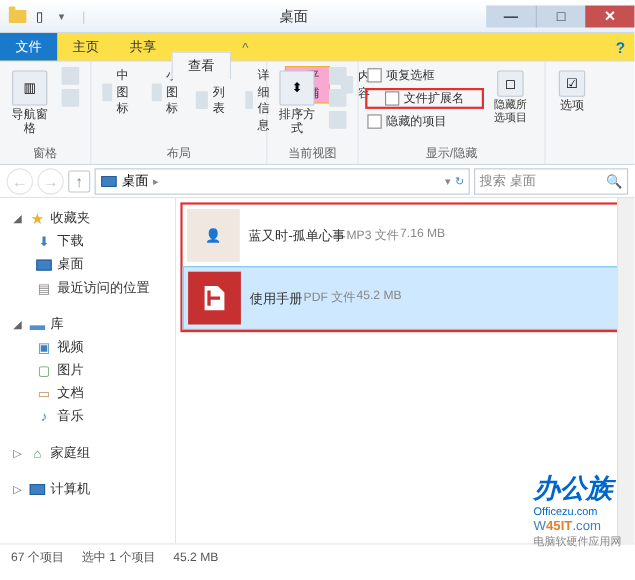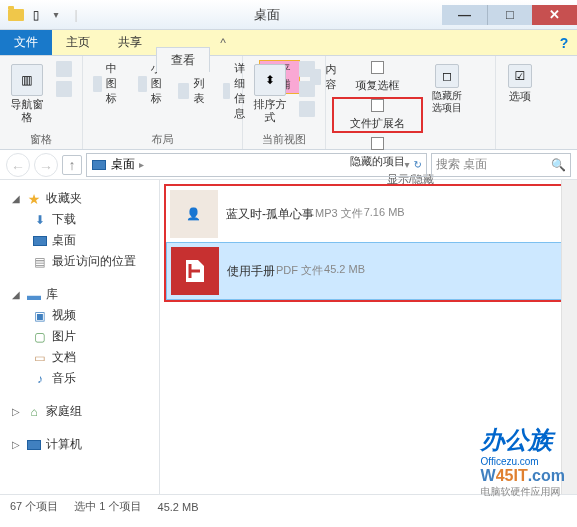--- a/index.html
+++ b/index.html
@@ -10,38 +10,38 @@
 .tb-icon { width: 16px; height: 16px; display: flex; align-items: center; justify-content: center; }
 .folder-ico { width: 16px; height: 12px; background: #f0c74a; border-radius: 1px; position: relative; }
 .folder-ico:before { content: ""; position: absolute; top: -3px; left: 0; width: 6px; height: 3px; background: #f0c74a; border-radius: 1px 1px 0 0; }
 .title-text { flex: 1; text-align: center; font-size: 13px; color: #333; }
 .win-controls { display: flex; }
 .win-btn { width: 45px; height: 20px; display: flex; align-items: center; justify-content: center; font-size: 13px; font-weight: bold; }
 .win-min { background: #c8d8e8; color: #333; }
 .win-max { background: #c8d8e8; color: #333; border-left: 1px solid #a8b8c8; }
 .win-close { background: #c75050; color: #fff; }
 
-.tabs { height: 26px; background: #fef9c3; display: flex; align-items: stretch; border-bottom: 1px solid #d0d8e0; }
+.tabs { height: 26px; background: #fde047; display: flex; align-items: stretch; border-bottom: 1px solid #d0d8e0; }
 .tab { padding: 0 14px; display: flex; align-items: center; font-size: 12px; color: #333; }
 .tab-file { background: #1979ca; color: #fff; }
 .tab-active { background: #f5f6f7; border-top: 1px solid #d0d8e0; border-left: 1px solid #d0d8e0; border-right: 1px solid #d0d8e0; position: relative; top: 17px; }
 .help-btn { margin-left: auto; width: 26px; display: flex; align-items: center; justify-content: center; color: #0078d7; font-weight: bold; font-size: 14px; }
 .collapse-btn { width: 26px; display: flex; align-items: center; justify-content: center; color: #666; }
 
 .ribbon { height: 94px; background: #f5f6f7; display: flex; border-bottom: 1px solid #d0d8e0; }
 .rgroup { border-right: 1px solid #e0e4e8; display: flex; flex-direction: column; padding: 4px 6px 2px; }
 .rgroup-body { flex: 1; display: flex; align-items: flex-start; gap: 4px; }
 .rgroup-label { text-align: center; font-size: 11px; color: #666; padding-top: 2px; }
 .bigbtn { display: flex; flex-direction: column; align-items: center; justify-content: center; width: 42px; gap: 2px; padding-top: 4px; }
 .bigbtn-icon { width: 32px; height: 32px; background: #e8eef4; border: 1px solid #c0c8d0; border-radius: 2px; display: flex; align-items: center; justify-content: center; }
 .bigbtn-label { font-size: 11px; color: #333; text-align: center; line-height: 1.2; }
 .smallbtns { display: flex; flex-direction: column; gap: 2px; }
 .smallbtn { display: flex; align-items: center; gap: 4px; padding: 1px 4px; font-size: 11px; color: #333; }
 .smallbtn-icon { width: 16px; height: 16px; background: #d8e0e8; border-radius: 1px; }
-.check-item { display: flex; align-items: center; gap: 4px; font-size: 11px; color: #333; padding: 1px 2px; flex-direction: column; }
+.check-item { display: flex; align-items: center; gap: 4px; font-size: 11px; color: #333; padding: 1px 2px; }
 .checkbox { width: 13px; height: 13px; border: 1px solid #888; background: #fff; }
 .highlight-red { border: 2px solid #e03030; padding: 0 16px; }
 
 .navbar { height: 30px; background: #fff; display: flex; align-items: center; padding: 2px 6px; gap: 4px; border-bottom: 1px solid #e0e4e8; }
 .nav-arrow { width: 24px; height: 24px; border: 1px solid #c0c8d0; border-radius: 12px; display: flex; align-items: center; justify-content: center; color: #888; font-size: 14px; }
 .nav-arrow.disabled { opacity: 0.5; }
 .breadcrumb { flex: 1; height: 24px; border: 1px solid #c0c8d0; display: flex; align-items: center; padding: 0 4px; gap: 4px; }
 .bc-sep { color: #888; font-size: 10px; }
 .searchbox { width: 140px; height: 24px; border: 1px solid #c0c8d0; display: flex; align-items: center; padding: 0 4px; color: #888; gap: 4px; }
 .search-icon { color: #888; }
@@ -68,21 +68,21 @@
 .file-name { font-size: 12px; color: #333; }
 .file-type { font-size: 11px; color: #888; }
 .file-size { font-size: 11px; color: #888; }
 .scrollbar { position: absolute; right: 0; top: 0; width: 16px; height: 100%; background: #f0f0f0; border-left: 1px solid #e0e0e0; }
 
 .statusbar { height: 24px; border-top: 1px solid #e0e4e8; display: flex; align-items: center; padding: 0 10px; gap: 16px; font-size: 11px; color: #555; }
 
 .watermark { position: absolute; right: 12px; bottom: 28px; }
 .wm1 { font-size: 24px; font-weight: bold; font-style: italic; color: #0066cc; }
 .wm1-sub { font-size: 10px; color: #0066cc; }
-.wm2 { font-size: 16px; color: #4080c0; font-weight: bold; }
+.wm2 { font-size: 12px; color: #4080c0; }
 .wm2 b { color: #e08030; }
 .wm2-sub { font-size: 10px; color: #888; }
 </style>
 </head>
 <body>
 
 <div class="titlebar">
   <div class="titlebar-icons">
     <div class="tb-icon">
         <div class="folder-ico"></div>

